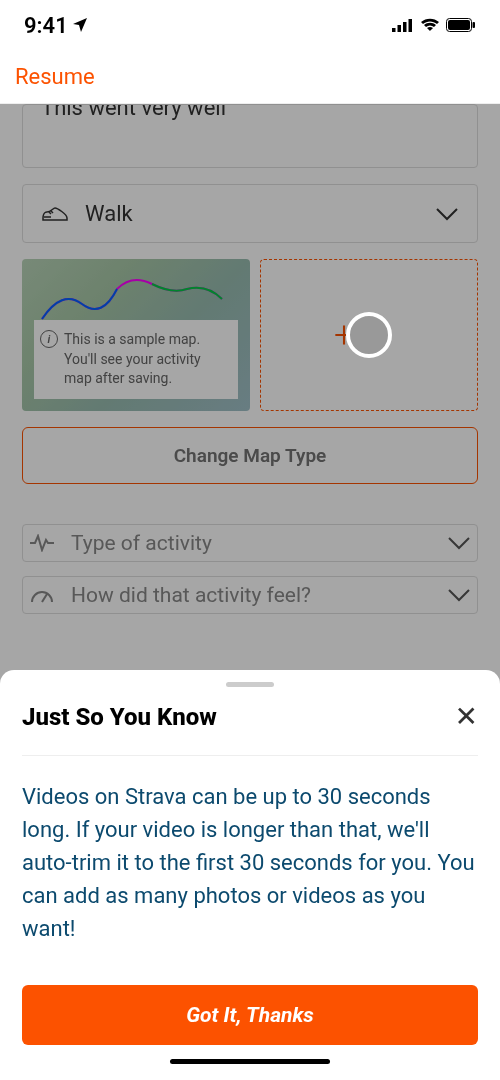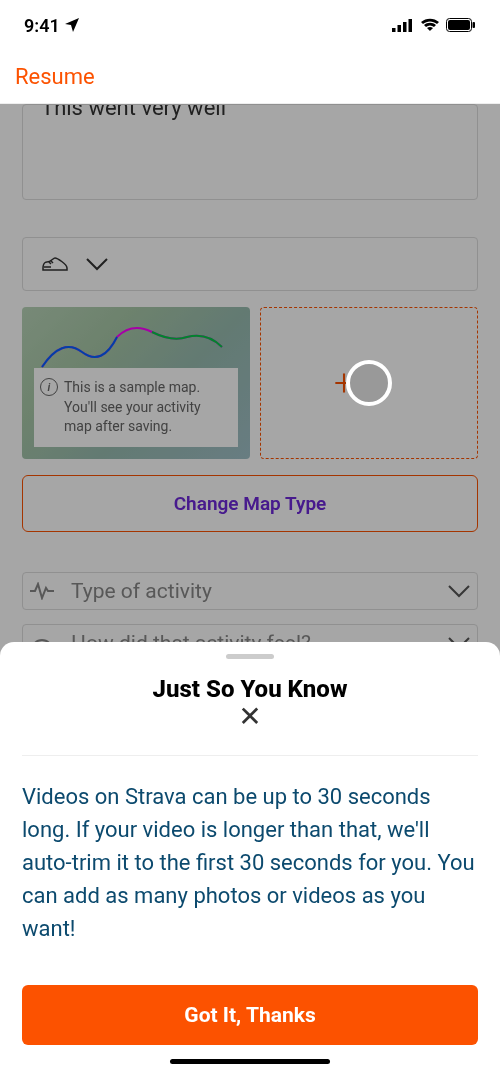--- a/index.html
+++ b/index.html
@@ -14,21 +14,21 @@
       background: #fff;
       position: relative;
       overflow: hidden;
     }
     .status-bar {
       height: 50px;
       display: flex;
       justify-content: space-between;
       align-items: center;
       padding: 0 24px;
-      font-size: 18px;
+      font-size: 22px;
       font-weight: 600;
     }
     .status-left {
       display: flex;
       align-items: center;
       gap: 4px;
     }
     .status-right {
       display: flex;
       align-items: center;
@@ -53,25 +53,25 @@
       transform: translateX(-50%);
       font-size: 22px;
       font-weight: 700;
       color: #000;
     }
     .content {
       background: #fff;
       padding: 0 22px;
     }
     .text-peek {
-      height: 96px;
+      height: 64px;
       border: 1px solid #ddd;
       border-radius: 4px;
       padding: 0 18px;
-      margin-bottom: 37px;
+      margin-bottom: 16px;
       overflow: hidden;
       position: relative;
     }
     .text-peek-content {
       position: absolute;
       top: -10px;
       font-size: 22px;
       color: #333;
     }
     .activity-row {
@@ -164,21 +164,21 @@
       border-radius: 50%;
       background: #999;
       position: relative;
       z-index: 2;
     }
     .change-map-btn {
       border: 1.5px solid #FC5200;
       border-radius: 6px;
       padding: 16px;
       text-align: center;
-      color: #6d28d9;
+      color: #737373;
       font-size: 19px;
       font-weight: 600;
       margin-bottom: 40px;
     }
     .details-title {
       font-size: 24px;
       font-weight: 700;
       margin-bottom: 18px;
       color: #000;
     }
@@ -220,21 +220,20 @@
       border-radius: 3px;
       margin: 0 auto 16px auto;
     }
     .sheet-header {
       display: flex;
       justify-content: space-between;
       align-items: center;
       margin-bottom: 24px;
       padding-bottom: 24px;
       border-bottom: 1px solid #eee;
-      flex-direction: column;
     }
     .sheet-title {
       font-size: 24px;
       font-weight: 800;
     }
     .sheet-close {
       font-size: 28px;
       color: #333;
       line-height: 1;
     }
@@ -246,20 +245,21 @@
     }
     .sheet-button {
       background: #FC5200;
       color: #fff;
       border-radius: 6px;
       padding: 18px;
       text-align: center;
       font-size: 21px;
       font-weight: 700;
       margin-bottom: 14px;
+      font-style: italic;
     }
     .home-indicator {
       width: 160px;
       height: 5px;
       background: #000;
       border-radius: 3px;
       margin: 0 auto;
     }
   </style>
 </head>
@@ -296,20 +296,21 @@
 
 <div class="content">
   <div class="text-peek">
     <div class="text-peek-content">This went very well</div>
   </div>
 
   <div class="activity-row">
     <svg width="28" height="20" viewBox="0 0 28 20">
         <path d="M2 14 C2 14 2 8 6 8 C10 8 12 4 14 4 C16 4 26 10 26 14 L26 16 L2 16 Z M3 13 L10 13 M8 8 L10 10 M10 7 L12 9" fill="none" stroke="#333" stroke-width="1.5"></path>
       </svg>
+    <span class="activity-label">Walk</span>
     <svg class="chevron" viewBox="0 0 24 14">
         <path d="M2 2 L12 12 L22 2" fill="none" stroke="#333" stroke-width="2"></path>
       </svg>
   </div>
 
   <div class="map-section">
     <div class="map-preview">
       <svg class="map-route" viewBox="0 0 200 70">
           <path d="M10 50 Q 30 20 50 35 Q 70 50 85 20 Q 100 5 120 15 Q 140 25 155 20 Q 175 15 190 30" fill="none" stroke="#ff00ff" stroke-width="2"></path>
           <path d="M10 50 Q 30 20 50 35 Q 70 50 85 20" fill="none" stroke="#0066ff" stroke-width="2"></path>

